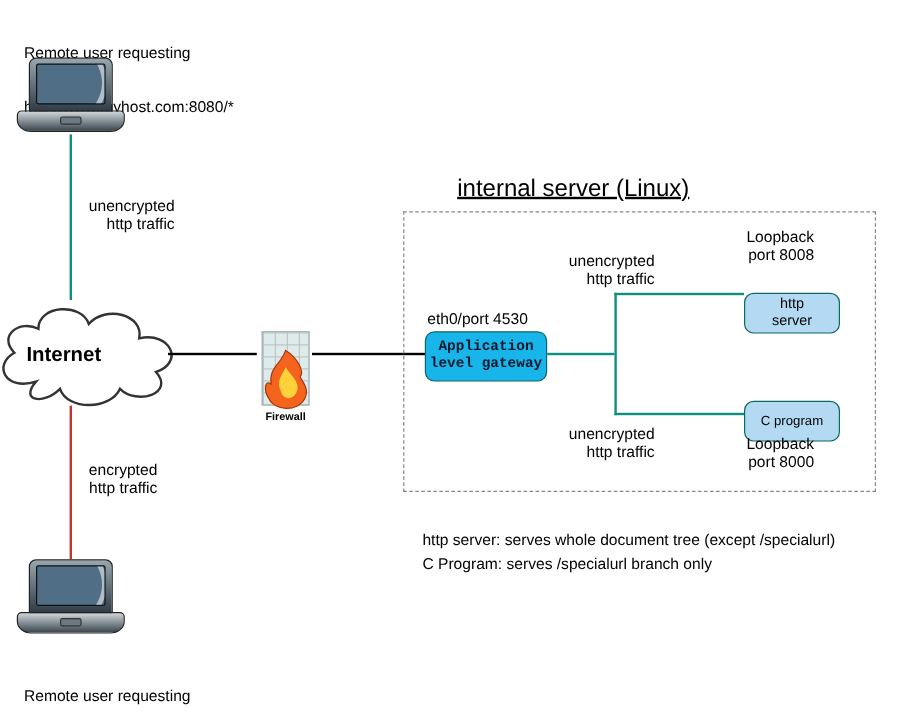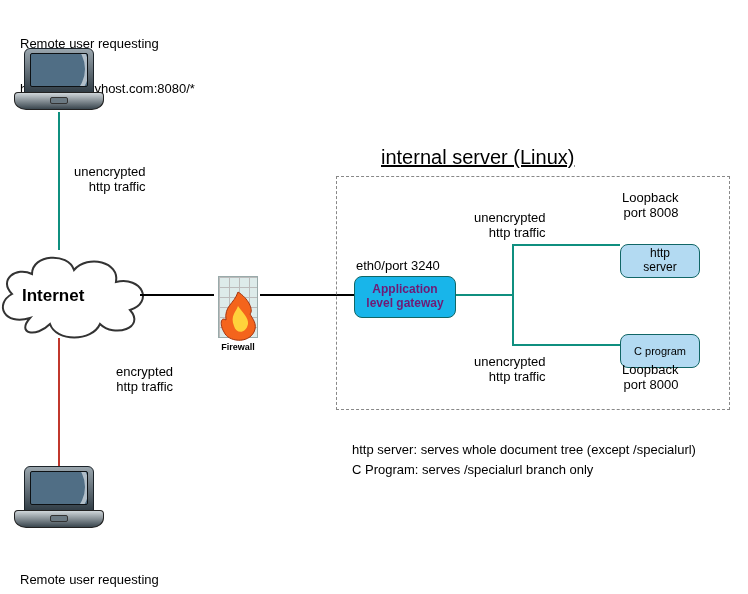--- a/index.html
+++ b/index.html
@@ -76,21 +76,21 @@
     border: 1px dashed #888; position:absolute;
   }
   .server-title { font-size: 20px; }
 
   
   .node {
     position:absolute; border-radius:8px; border:1px solid #166; text-align:center;
     display:flex; align-items:center; justify-content:center;
     font-size:12px; line-height:1.15;
   }
-  .gateway { background:#18b5ea; color:#701a75; font-weight:bold; width:102px; height:42px; }
+  .gateway { background:#18b5ea; color:#0f172a; font-weight:bold; width:102px; height:42px;font-family:Liberation Mono, monospace; }
   .svc { background:#b3daf2; color:#000; width:80px; height:34px; }
   .svc.small { height:34px; width:80px; font-size:11px; }
 
   
   .line { position:absolute; background:#000; }
   .hline { height:2px; }
   .vline { width:2px; }
   .teal { background:#0f8f7f; }
   .red  { background:#c1372c; }
 
@@ -131,21 +131,21 @@
   </svg>
   <div class="firewall-label">Firewall</div>
 </div>
 
 <div class="line hline" style="left:260px; top:294px; width:96px;"></div>
 
 <div class="abs server-title" style="left:381px; top:146px;text-decoration:underline;">internal server (Linux)</div>
 
 <div class="server-box" style="left:336px; top:176px; width:394px; height:234px;"></div>
 
-<div class="abs" style="left:356px; top:258px;">eth0/port 3240</div>
+<div class="abs" style="left:356px; top:258px;">eth0/port 4530</div>
 
 <div class="node gateway abs" style="left:354px; top:276px; white-space:pre;">Application
 level gateway</div>
 
 <div class="line hline teal" style="left:456px; top:294px; width:56px;"></div>
 <div class="line vline teal" style="left:512px; top:244px; height:102px;"></div>
 <div class="line hline teal" style="left:512px; top:244px; width:108px;"></div>
 <div class="line hline teal" style="left:512px; top:344px; width:108px;"></div>
 
 <div class="abs label center-text" style="left:474px; top:210px;">unencrypted
@@ -157,21 +157,21 @@
 port 8008</div>
 
 <div class="abs label center-text" style="left:474px; top:354px;">unencrypted
 http traffic</div>
 
 <div class="node svc small abs" style="left:620px; top:334px;">C program</div>
 <div class="abs label center-text" style="left:622px; top:362px;">Loopback
 port 8000</div>
 
 <div class="line vline red" style="left:58px; top:338px; height:128px;"></div>
-<div class="abs label center-text" style="left:74px; top:364px;margin-left:42px;">encrypted
+<div class="abs label center-text" style="left:74px; top:384px;">encrypted
 http traffic</div>
 
 <div class="abs laptop" style="left:14px; top:466px;">
   <div class="lid"></div>
     <div class="screen"></div>
     <div class="base"></div>
     <div class="pad"></div>
 </div>
 
 <div class="abs label" style="left:20px; top:542px;">

